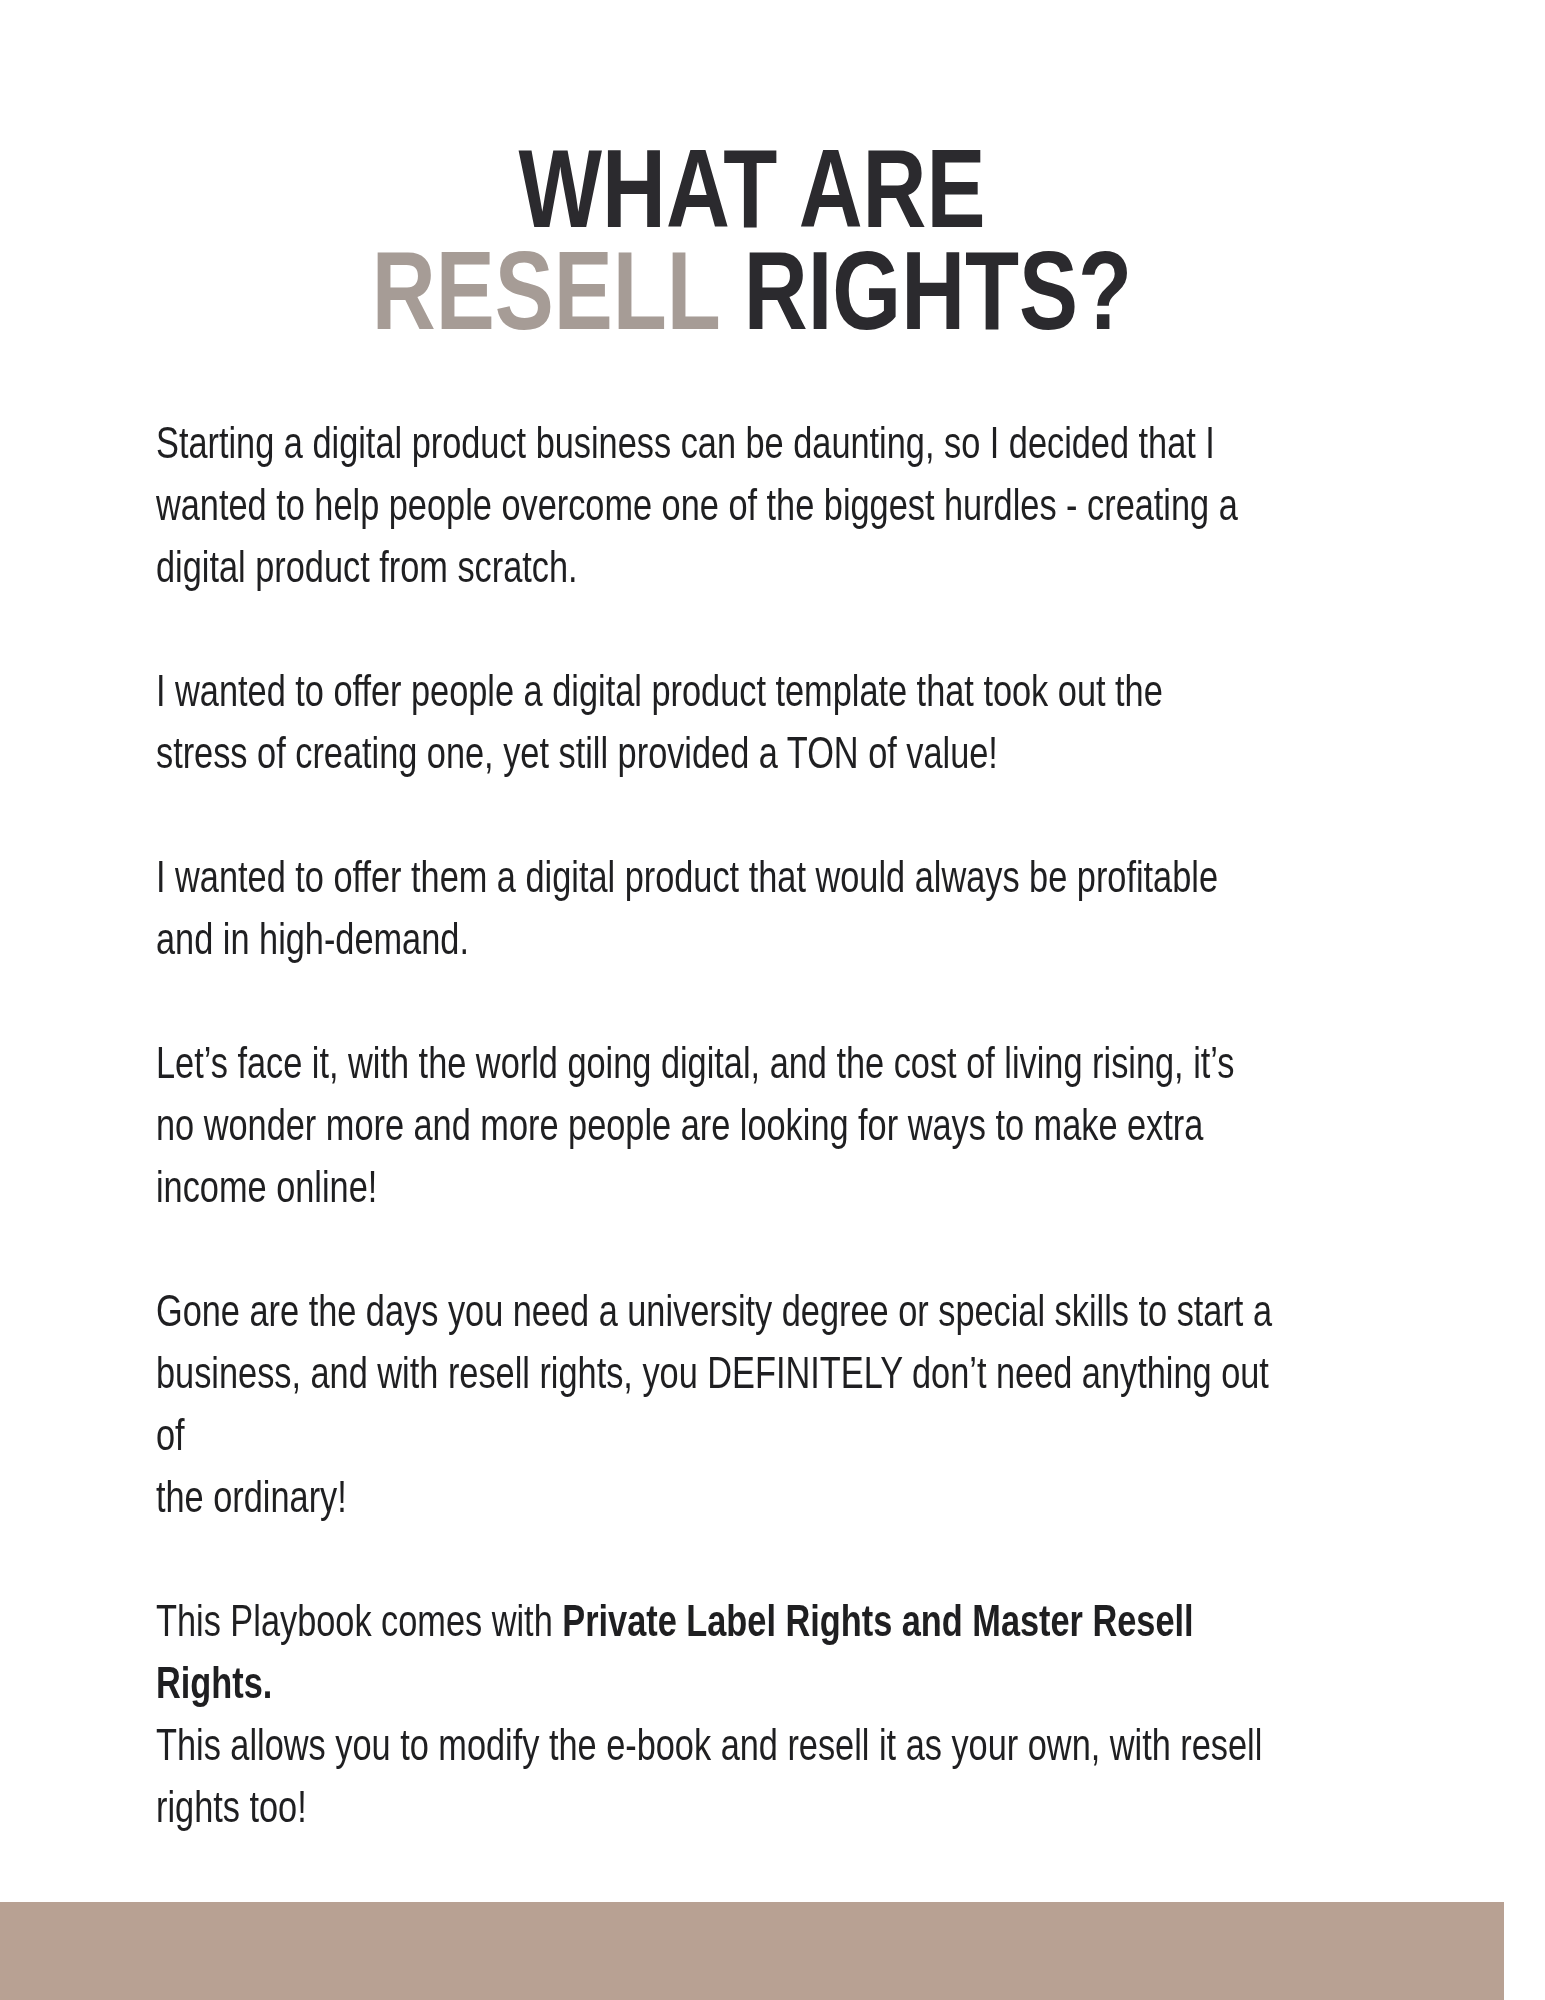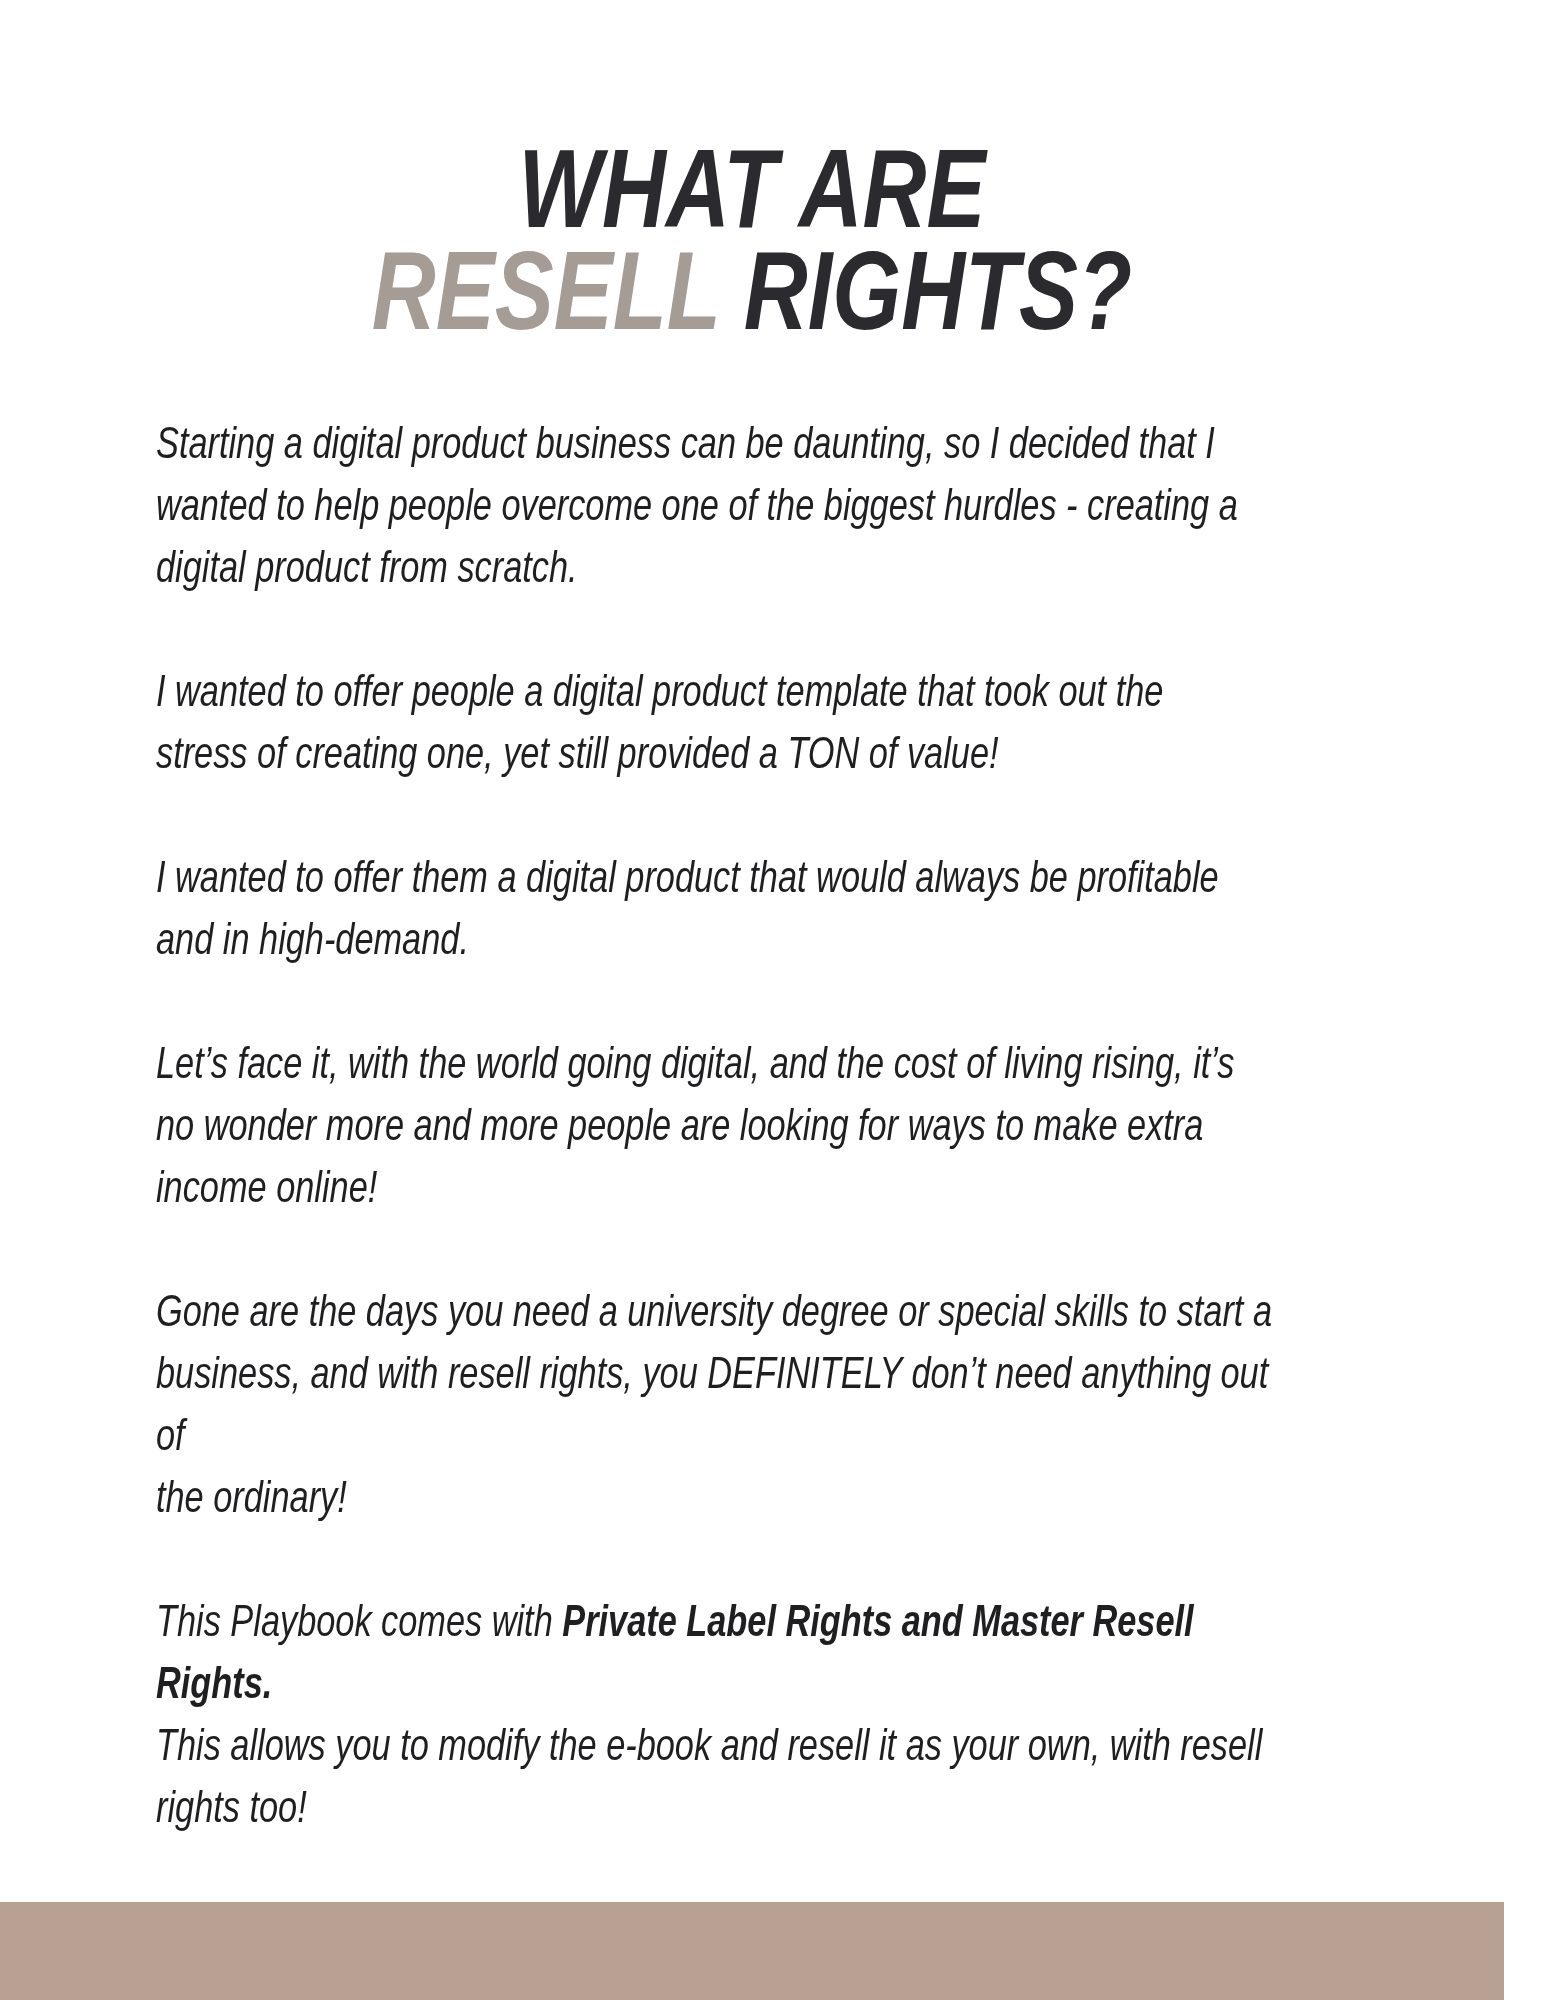--- a/index.html
+++ b/index.html
@@ -7,21 +7,20 @@
     padding: 0;
     background: #ffffff;
   }
   .page {
     position: relative;
     width: 1504px;
     height: 2000px;
     background: #ffffff;
     overflow: hidden;
     font-family: "Liberation Sans", "DejaVu Sans", sans-serif;
-    font-style: italic;
   }
   .title {
     margin: 0;
     padding-top: 138px;
     text-align: center;
     font-weight: 700;
     color: #2b2a2e;
   }
   .title-line {
     display: block;

